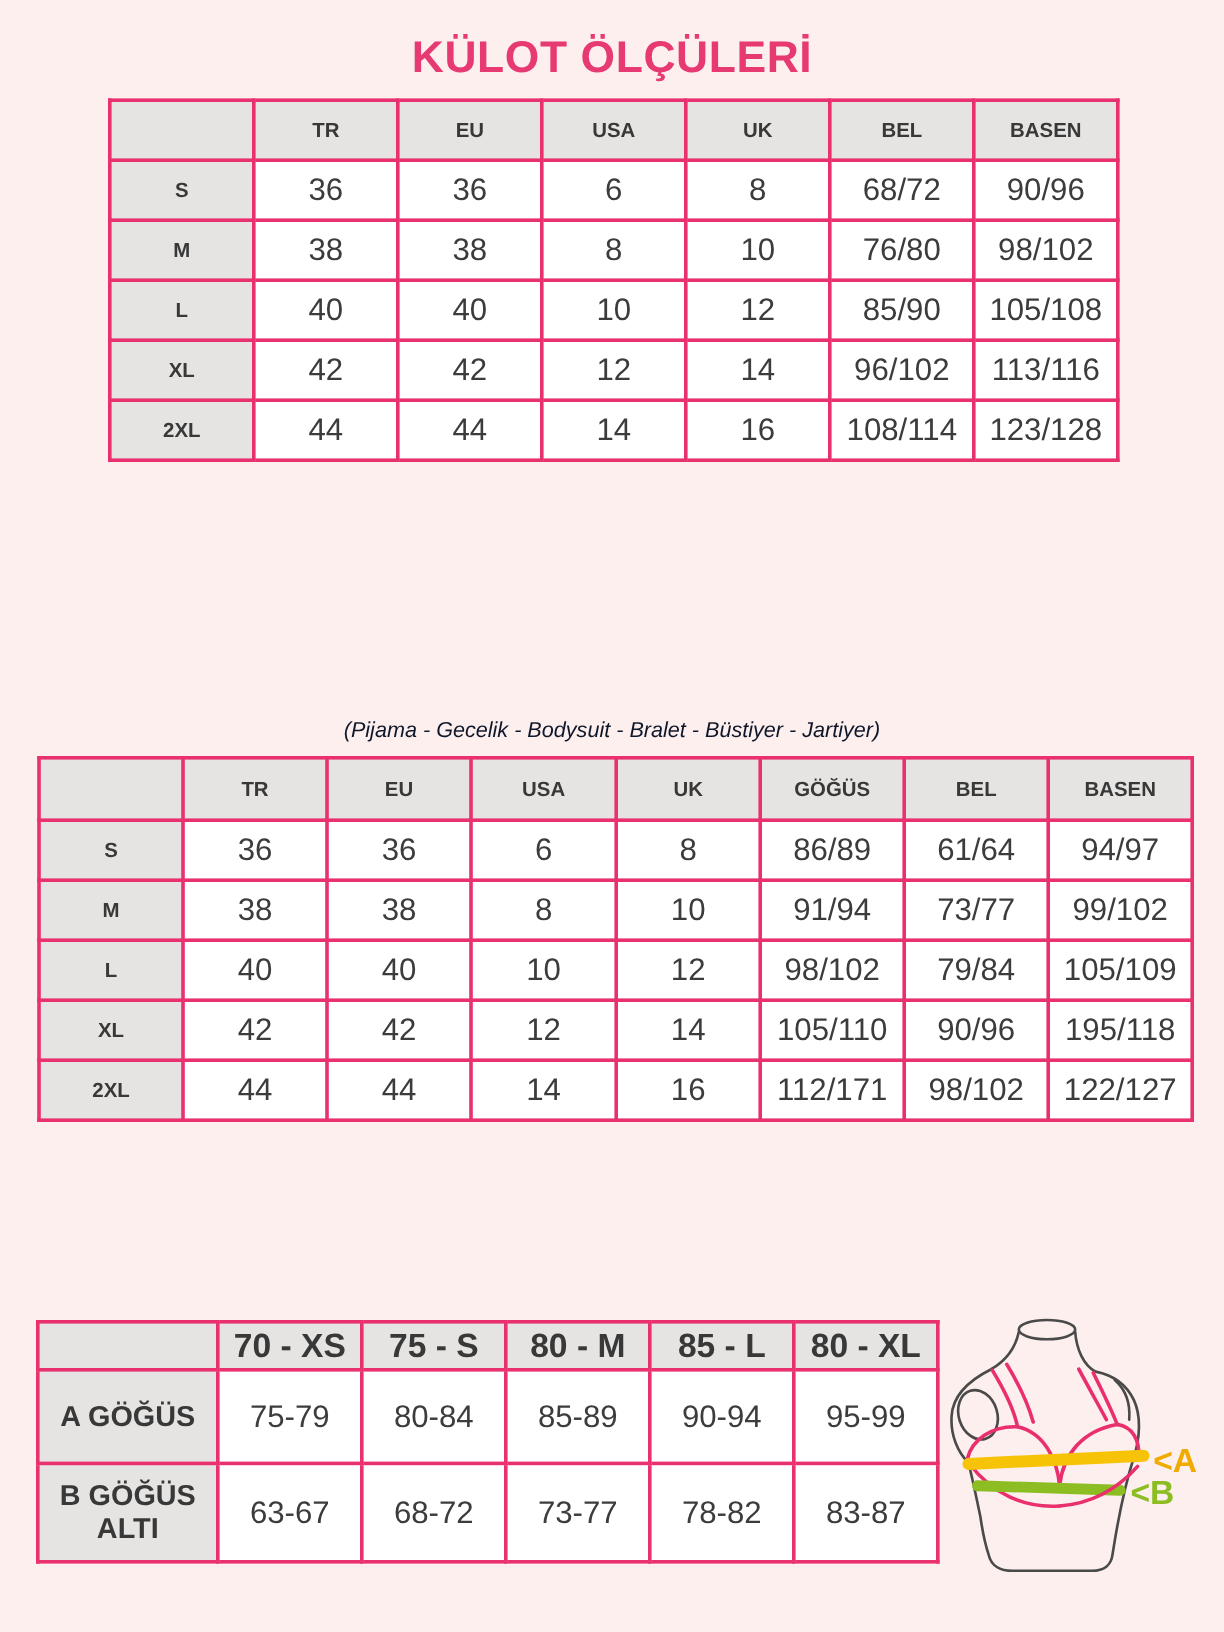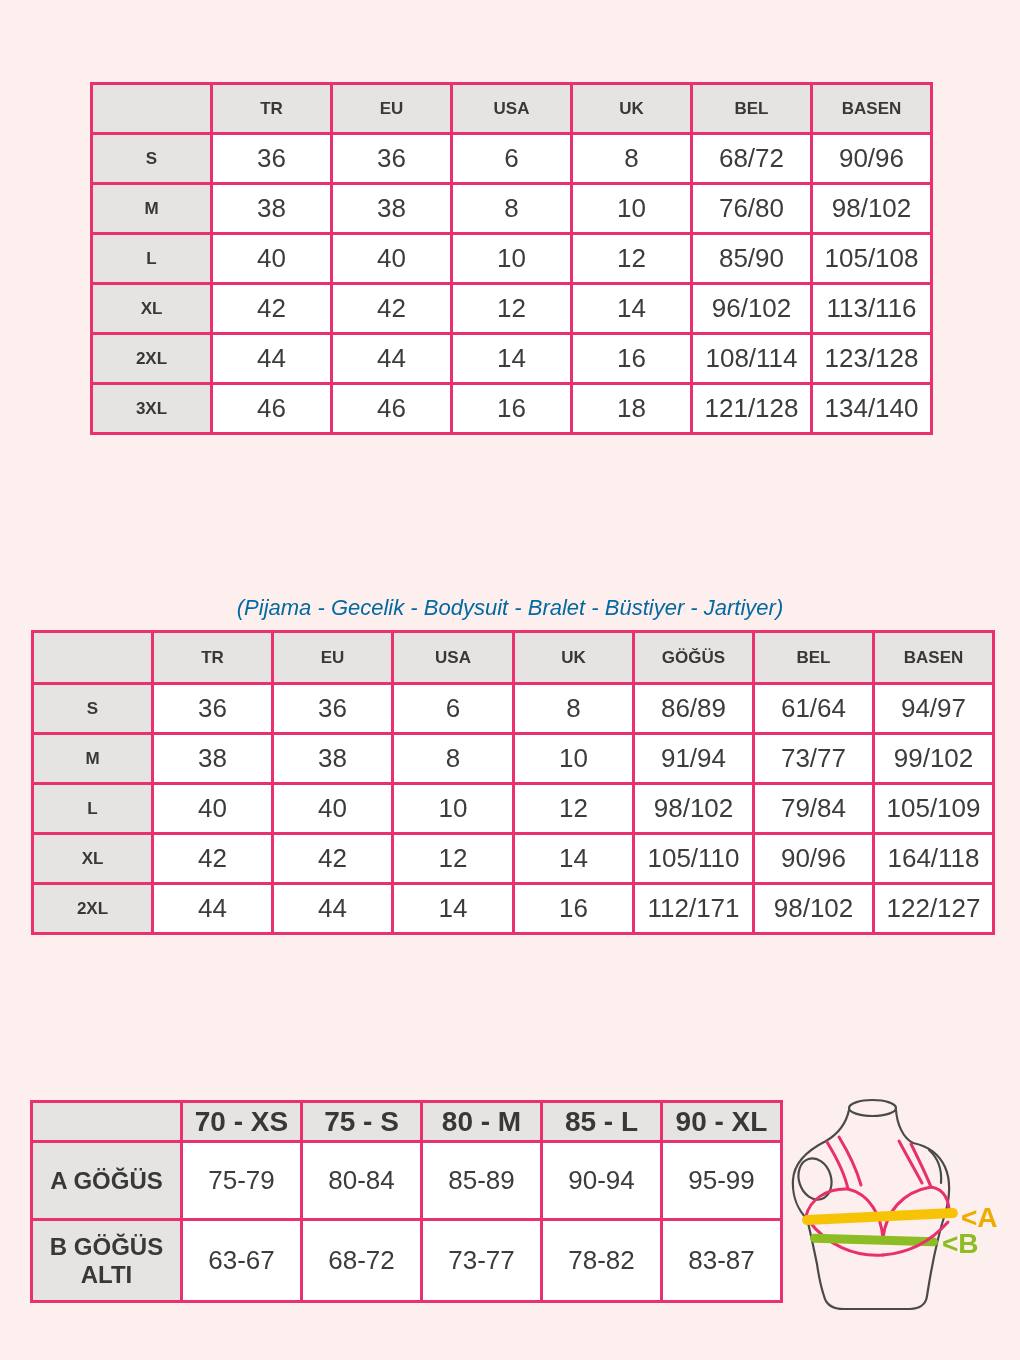--- a/index.html
+++ b/index.html
@@ -20,22 +20,22 @@
     font-size:37px;
     line-height:42px;
     color:#e73a73;
     letter-spacing:0.5px;
     white-space:nowrap;
   }
   #title-kulot   { top:27px;   left:0;    width:1020px; }
   #title-icgiyim { top:548px;  left:0;    width:1020px; }
   #subtitle-icgiyim {
     position:absolute; top:595px; left:0; width:1020px;
-    text-align:center; font-size:22px; line-height:26px;
-    font-style:italic; color:#0369a1; font-weight:normal;
+    text-align:center; font-size:18px; line-height:26px;
+    font-style:italic; color:#0f172a; font-weight:normal;
   }
   #title-sutyen  { top:1044px; left:30px; width:750px; }
 
   table.size-table {
     position:absolute;
     border-collapse:collapse;
     table-layout:fixed;
     background:#fcefed;
   }
   table.size-table td {
@@ -71,20 +71,21 @@
     position:absolute;
     top:1088px; left:782px;
     width:228px; height:234px;
   }
 </style>
 </head>
 <body>
 
 <div class="page">
 
+  <div id="title-kulot" class="sec-title">KÜLOT ÖLÇÜLERİ</div>
 
   <table id="table-kulot" class="size-table">
     <colgroup>
       <col style="width:120px">
         <col style="width:120px">
         <col style="width:120px">
       <col style="width:120px">
         <col style="width:120px">
         <col style="width:120px">
       <col style="width:120px">
@@ -136,29 +137,20 @@
           <td>113/116</td>
         </tr>
         <tr>
           <td class="hdr">2XL</td>
           <td>44</td>
           <td>44</td>
           <td>14</td>
           <td>16</td>
           <td>108/114</td>
           <td>123/128</td>
-        </tr>
-        <tr>
-          <td class="hdr">3XL</td>
-          <td>46</td>
-          <td>46</td>
-          <td>16</td>
-          <td>18</td>
-          <td>121/128</td>
-          <td>134/140</td>
         </tr>
       </tbody>
     </table>
 
   <div id="subtitle-icgiyim">(Pijama - Gecelik - Bodysuit - Bralet - Büstiyer - Jartiyer)</div>
 
   <table id="table-icgiyim" class="size-table">
     <colgroup>
       <col style="width:120px">
         <col style="width:120px">
@@ -211,21 +203,21 @@
           <td>105/109</td>
         </tr>
         <tr>
           <td class="hdr">XL</td>
           <td>42</td>
           <td>42</td>
           <td>12</td>
           <td>14</td>
           <td>105/110</td>
           <td>90/96</td>
-          <td>164/118</td>
+          <td>195/118</td>
         </tr>
         <tr>
           <td class="hdr">2XL</td>
           <td>44</td>
           <td>44</td>
           <td>14</td>
           <td>16</td>
           <td>112/171</td>
           <td>98/102</td>
           <td>122/127</td>
@@ -243,21 +235,21 @@
         <col style="width:120px">
         <col style="width:120px">
     </colgroup>
   <tbody>
         <tr>
           <td class="hdr"></td>
           <td class="hdr">70 - XS</td>
           <td class="hdr">75 - S</td>
           <td class="hdr">80 - M</td>
           <td class="hdr">85 - L</td>
-          <td class="hdr">90 - XL</td>
+          <td class="hdr">80 - XL</td>
         </tr>
         <tr>
           <td class="hdr">A GÖĞÜS</td>
           <td>75-79</td>
           <td>80-84</td>
           <td>85-89</td>
           <td>90-94</td>
           <td>95-99</td>
         </tr>
         <tr>

